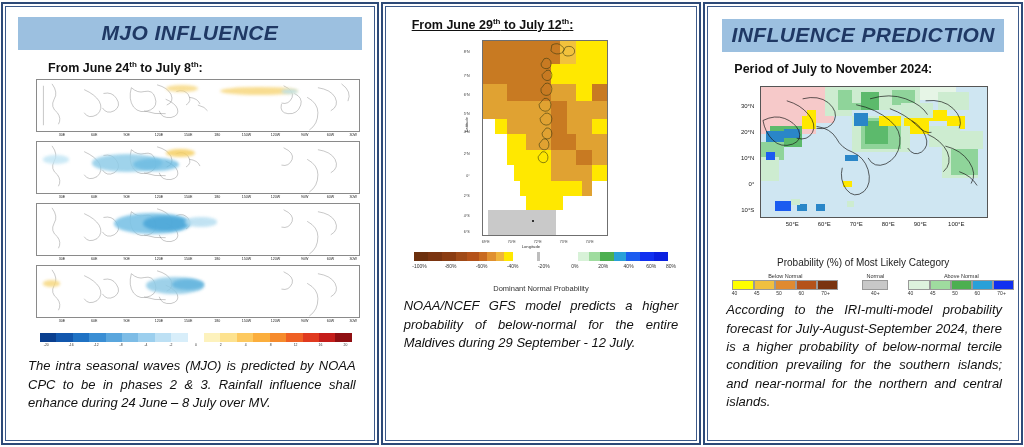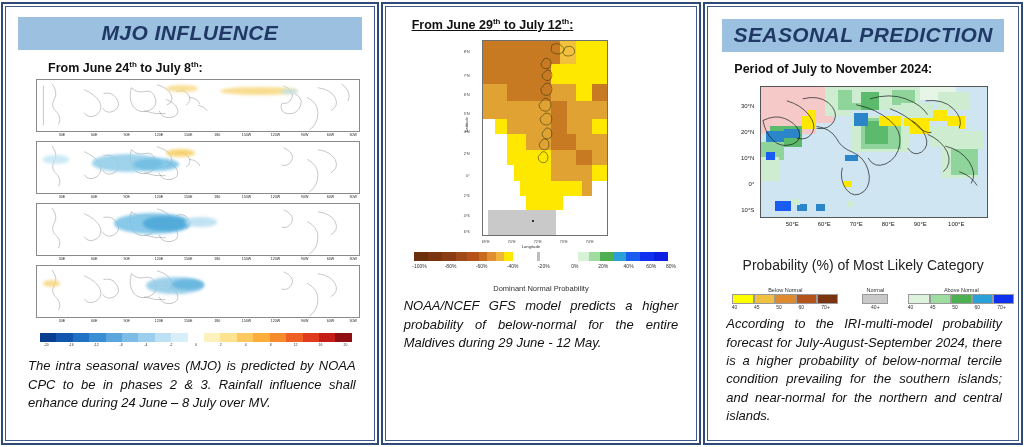--- a/index.html
+++ b/index.html
@@ -64,21 +64,21 @@
   
   .se-wrap{position:relative;margin:4px 0 0 0;height:175px;}
   .se-plot{position:absolute;left:52px;top:6px;width:228px;height:132px;
            border:1px solid #555;background:#cfe6f2;box-sizing:border-box;overflow:hidden;}
   .se-ylab{position:absolute;left:46px;font-size:6px;color:#222;transform:translate(-100%,-50%);}
   .se-xlab{position:absolute;top:141px;font-size:6px;color:#222;transform:translateX(-50%);}
   .patch{position:absolute;}
   .coastline{position:absolute;inset:0;}
 
   .se-leg{position:relative;margin:2px 8px 0 8px;}
-  .se-leg-title{text-align:center;font-size:14px;color:#222;margin-bottom:14px;}
+  .se-leg-title{text-align:center;font-size:10px;color:#222;margin-bottom:5px;}
   .leg-group{position:absolute;}
   .leg-group .gname{font-size:5.5px;color:#333;text-align:center;margin-bottom:1px;}
   .swatches{display:flex;}
   .swatches i{display:block;height:8px;border:.5px solid #999;}
   .leg-ticks{position:relative;height:8px;}
   .leg-ticks span{position:absolute;font-size:5px;color:#333;transform:translateX(-50%);}
 </style>
 </head>
 <body>
 
@@ -409,25 +409,25 @@
       <span class="tb-tick" style="left:40%">-40%</span>
       <span class="tb-tick" style="left:51%">-20%</span>
       <span class="tb-tick" style="left:62%">0%</span>
       <span class="tb-tick" style="left:72%">20%</span>
       <span class="tb-tick" style="left:81%">40%</span>
       <span class="tb-tick" style="left:89%">60%</span>
       <span class="tb-tick" style="left:96%">80%</span>
     </div>
     <div class="tb-title">Dominant Normal Probability</div>
 
-    <div class="caption">NOAA/NCEF GFS model predicts a higher probability of below-normal for the entire Maldives during 29 June - 12 May.</div>
+    <div class="caption">NOAA/NCEF GFS model predicts a higher probability of below-normal for the entire Maldives during 29 September - 12 July.</div>
   </div>
 
   <div class="panel p3">
-    <div class="banner">SEASONAL PREDICTION</div>
+    <div class="banner">INFLUENCE PREDICTION</div>
     <div class="subhead">Period of July to November 2024:</div>
 
     <div class="se-wrap">
       <div class="se-ylab" style="top:26px">30°N</div>
       <div class="se-ylab" style="top:52px">20°N</div>
       <div class="se-ylab" style="top:78px">10°N</div>
       <div class="se-ylab" style="top:104px">0°</div>
       <div class="se-ylab" style="top:130px">10°S</div>
 
       <div class="se-plot">

